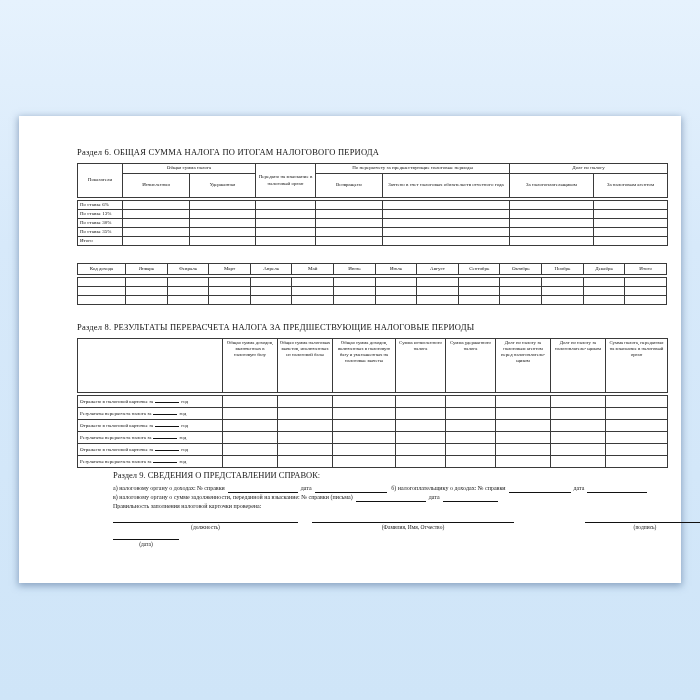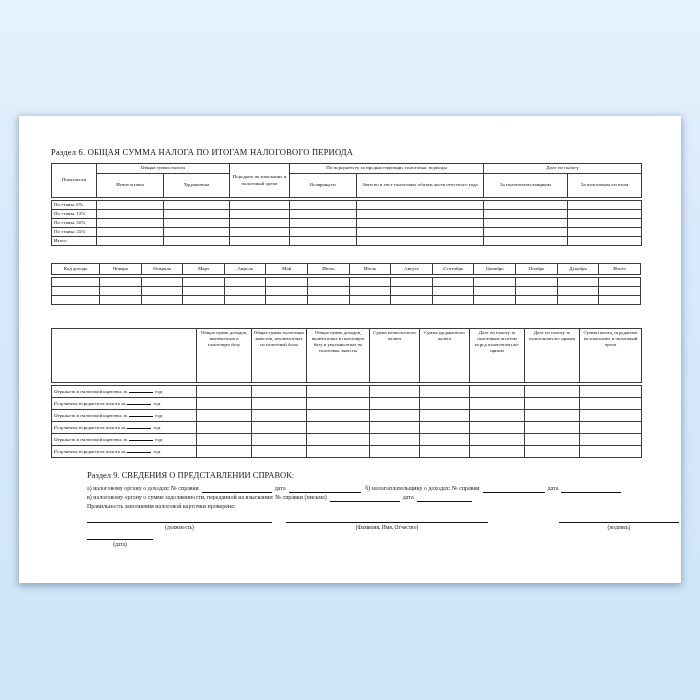--- a/index.html
+++ b/index.html
@@ -6,21 +6,21 @@
   body{
     width:700px;height:700px;position:relative;overflow:hidden;
     background:linear-gradient(180deg,#e6f2fd 0%,#d7e9fa 35%,#cfe5f8 100%);
     font-family:"Liberation Serif","DejaVu Serif",serif;color:#1a1a1a;
   }
   .paper{
     position:absolute;left:19px;top:116px;width:662px;height:467px;
     background:#ffffff;
     box-shadow:0 2px 7px 1px rgba(80,110,150,0.55);
   }
-  .sec{position:absolute;left:32px;width:592px;}
+  .sec{position:absolute;left:58px;width:592px;}
   .sec-title{font-size:8.5px;letter-spacing:.2px;white-space:nowrap;color:#111;}
   table{border-collapse:collapse;table-layout:fixed;width:590px;}
   th,td{
     border:1px solid #3a3a3a;font-weight:normal;
     font-size:5px;line-height:1.25;text-align:center;vertical-align:middle;
     padding:0 1px;overflow:hidden;color:#111;
   }
   .tbl-body{margin-top:2px;}
   
   .s6-head .r1 th{height:9px;}
@@ -224,20 +224,21 @@
             <td></td>
             <td></td>
             <td></td>
             <td></td>
       </tr>
     </tbody>
       </table>
   </div>
 
   <div class="sec" style="top:206px;">
+    <div class="sec-title">Раздел 8. РЕЗУЛЬТАТЫ ПЕРЕРАСЧЕТА НАЛОГА ЗА ПРЕДШЕСТВУЮЩИЕ НАЛОГОВЫЕ ПЕРИОДЫ</div>
     <table class="s8-head" style="margin-top:6px;">
       <colgroup>
           <col style="width:145px">
           <col style="width:55px">
           <col style="width:55px">
           <col style="width:63px">
           <col style="width:50px">
           <col style="width:50px">
           <col style="width:55px">
           <col style="width:55px">

